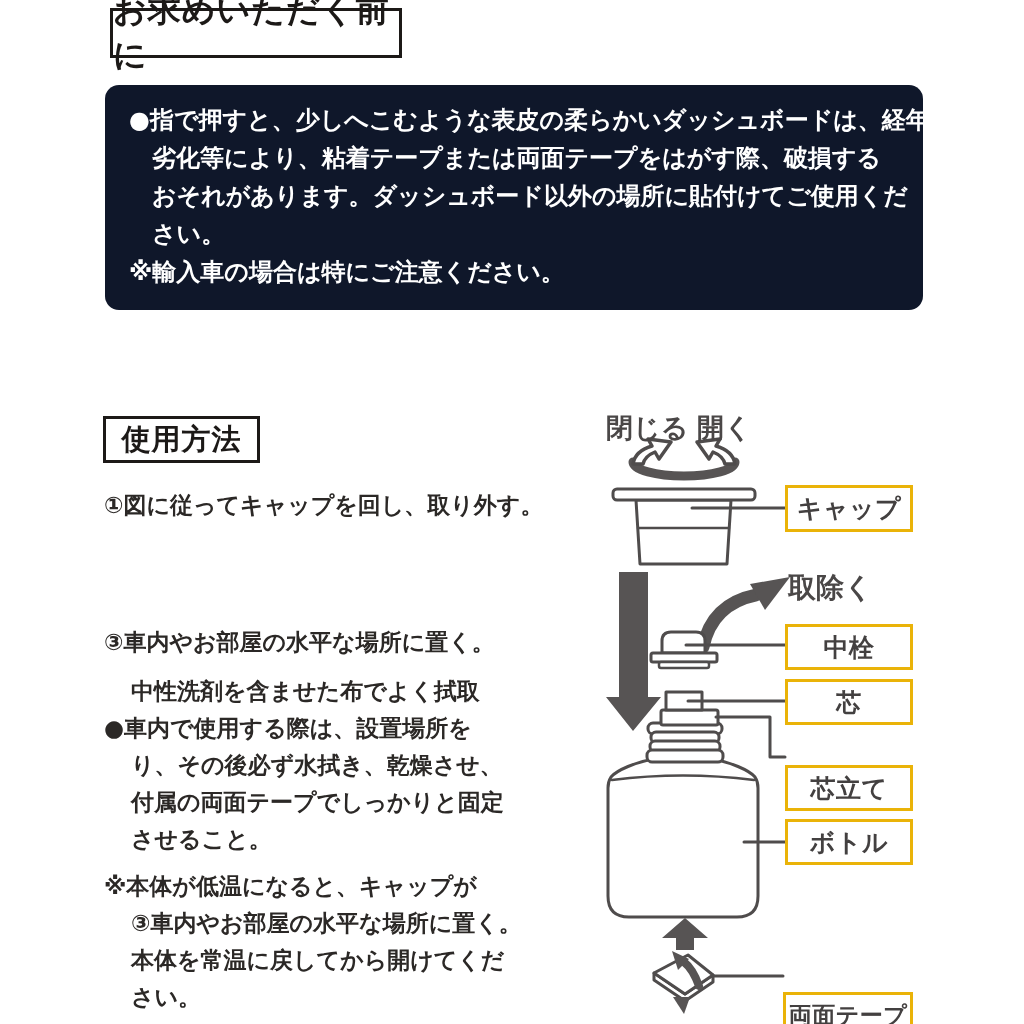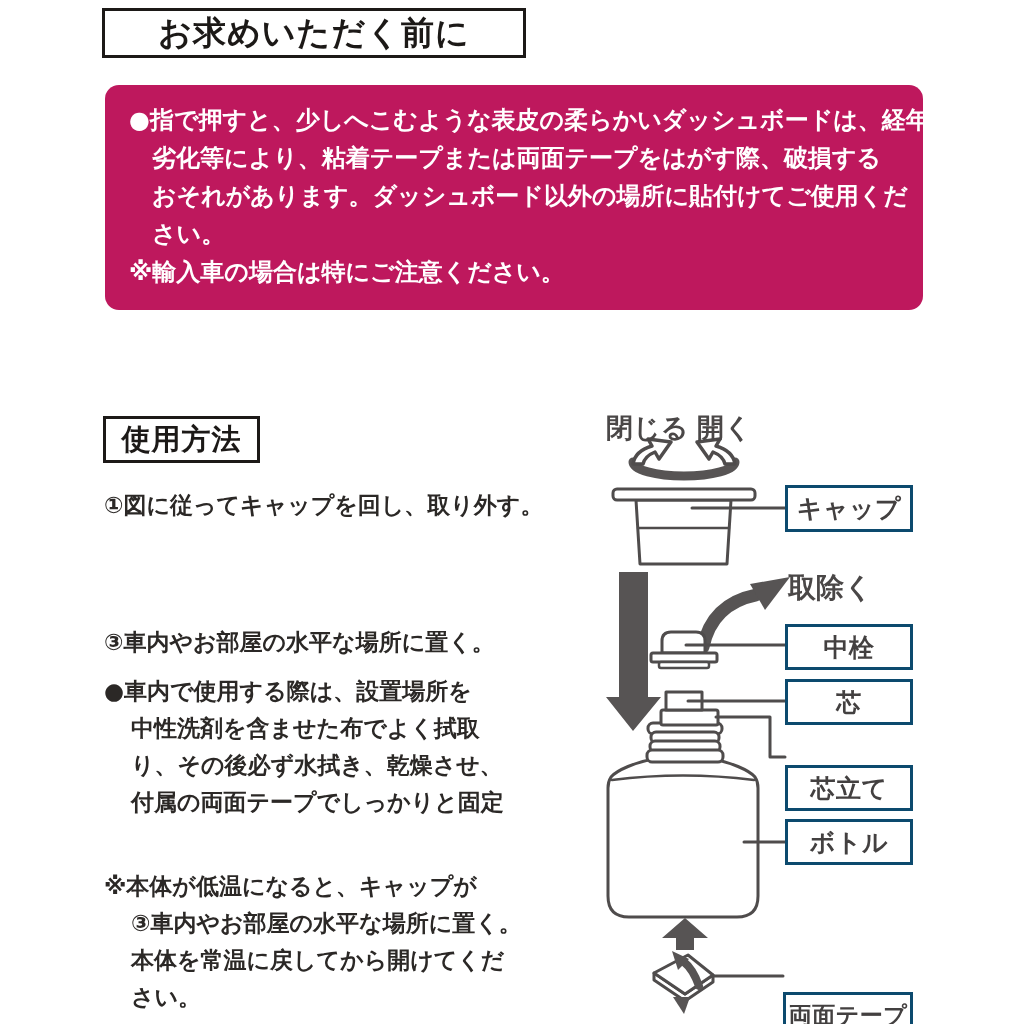--- a/index.html
+++ b/index.html
@@ -7,41 +7,41 @@
     position:relative;width:1024px;height:1024px;background:#ffffff;overflow:hidden;
     font-family:"DejaVu Sans","Liberation Sans",sans-serif;
   }
   .abs{position:absolute;}
   
   .hbox{
     border:3.5px solid #1c1917;background:#fff;color:#1c1917;
     font-weight:bold;display:flex;align-items:center;justify-content:center;
     box-sizing:border-box;letter-spacing:1px;
   }
-  #title-box{left:102px;top:8px;width:424px;height:50px;font-size:33px;}
+  #title-box{left:110px;top:8px;width:292px;height:50px;font-size:33px;}
   #usage-box{left:103px;top:416px;width:157px;height:47px;font-size:29px;}
   
   #warning-box{
-    left:105px;top:85px;width:818px;height:225px;background:#be185d;
+    left:105px;top:85px;width:818px;height:225px;background:#0f172a;
     border-radius:14px;box-sizing:border-box;padding:16px 20px 0 24px;
   }
   .wline{color:#ffffff;font-weight:bold;font-size:24px;line-height:38px;white-space:pre;}
   .wline.cont{padding-left:23px;}
   
   .para{left:104px;width:460px;}
   .iline{color:#2b2826;font-weight:bold;font-size:23px;line-height:37px;white-space:pre;}
   .iline.cont{padding-left:27px;}
   #p1{top:487px;} #p2{top:538px;} #p3{top:624px;} #p4{top:673px;} #p5{top:868px;}
   
   .dtext{color:#4a4747;font-weight:bold;font-size:27px;white-space:pre;}
   #lbl-close{left:606px;top:410px;}
   #lbl-open{left:697px;top:410px;}
   #lbl-remove{left:788px;top:569px;font-size:28px;}
   .dlabel{
-    border:3px solid #0c4a6e;background:#fff;color:#434040;font-weight:bold;
+    border:3px solid #eab308;background:#fff;color:#434040;font-weight:bold;
     display:flex;align-items:center;justify-content:center;box-sizing:border-box;
     font-size:25px;letter-spacing:0.5px;
   }
   #box-cap   {left:785px;top:485px;width:128px;height:47px;}
   #box-plug  {left:785px;top:624px;width:128px;height:46px;}
   #box-wick  {left:785px;top:679px;width:128px;height:46px;}
   #box-stand {left:785px;top:765px;width:128px;height:46px;}
   #box-bottle{left:785px;top:819px;width:128px;height:46px;}
   #box-tape  {left:783px;top:952px;width:130px;height:46px;font-size:23px;margin-top:40px;}
   #diagram-svg{left:560px;top:400px;}
@@ -67,24 +67,25 @@
     <span>使用方法</span>
   </div>
 
   <div class="abs para" id="p1">
     <div class="iline">①図に従ってキャップを回し、取り外す。</div>
   </div>
   <div class="abs para" id="p3">
     <div class="iline">③車内やお部屋の水平な場所に置く。</div>
   </div>
   <div class="abs para" id="p4">
+    <div class="iline cont">中性洗剤を含ませた布でよく拭取</div>
     <div class="iline">●車内で使用する際は、設置場所を</div>
-    <div class="iline cont">中性洗剤を含ませた布でよく拭取</div>
     <div class="iline cont">り、その後必ず水拭き、乾燥させ、</div>
     <div class="iline cont">付属の両面テープでしっかりと固定</div>
+    <div class="iline cont">させること。</div>
   </div>
   <div class="abs para" id="p5">
     <div class="iline">※本体が低温になると、キャップが</div>
     <div class="iline cont">③車内やお部屋の水平な場所に置く。</div>
     <div class="iline cont">本体を常温に戻してから開けてくだ</div>
     <div class="iline cont">さい。</div>
   </div>
 
   <svg class="abs" id="diagram-svg" width="464" height="624" viewBox="560 400 464 624">
     <g stroke-linejoin="round" stroke-linecap="round">

